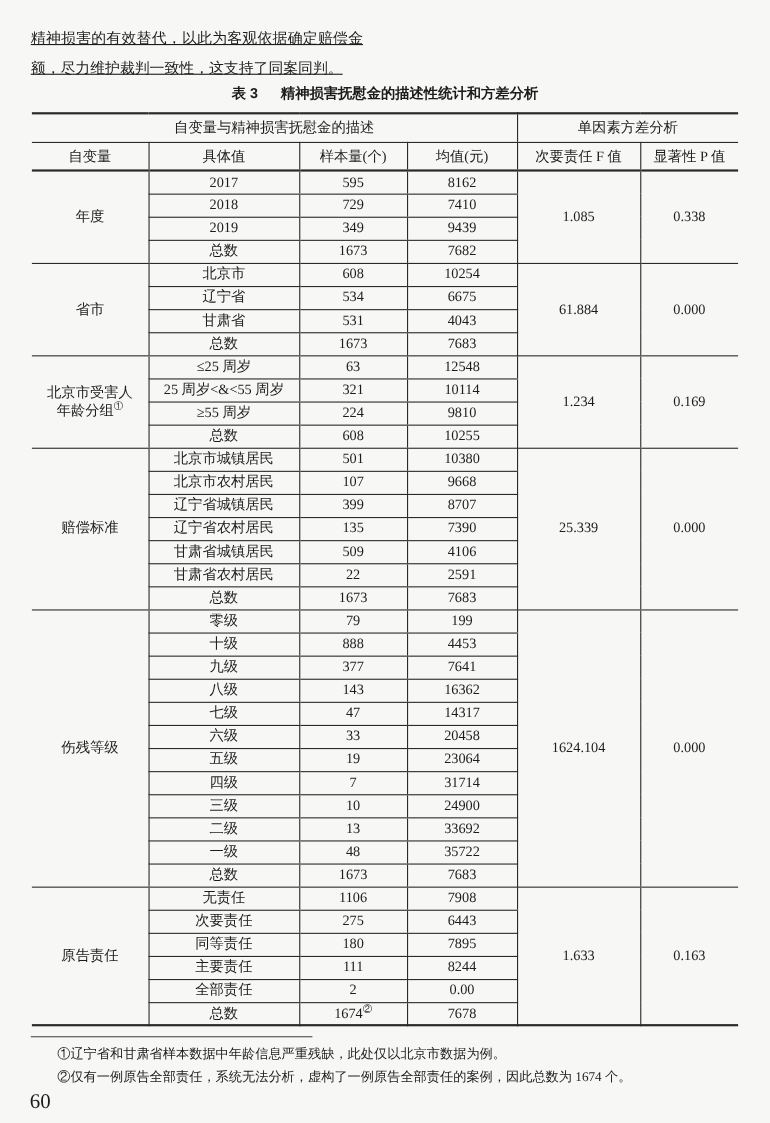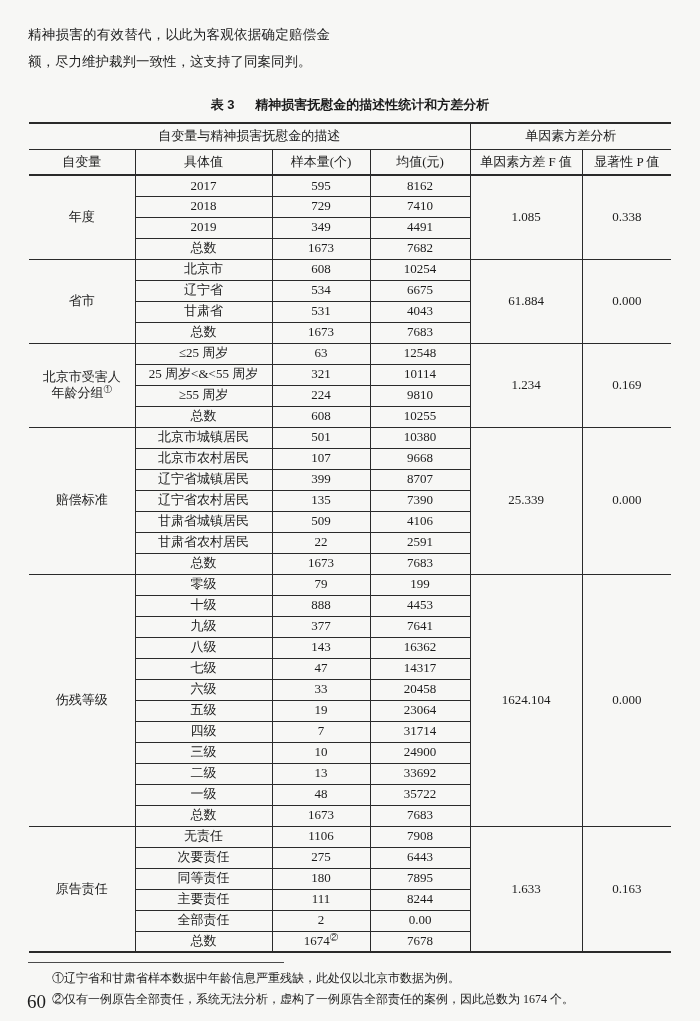--- a/index.html
+++ b/index.html
@@ -7,36 +7,36 @@
   body {
     width: 700px; height: 1021px;
     font-family: "Liberation Serif", "DejaVu Serif", serif;
     color: #1c1c1c;
     position: relative;
     overflow: hidden;
   }
   .page { padding: 22px 28px 0 28px; }
 
   
-  .two-col { display: flex; gap: 32px; }
+  .two-col { display: flex; gap: 32px; text-decoration: underline; }
   .col-left { width: 302px; }
   .col-right { width: 310px; }
   .body-par {
     font-size: 13.5px; line-height: 26.5px;
     text-align: justify; text-justify: inter-character;
   }
   .subhead {
     font-family: "Liberation Sans", "DejaVu Sans", sans-serif;
     font-weight: bold; font-size: 13.5px; line-height: 26.5px;
   }
   .indent2 { text-indent: 2em; }
 
   
   .table-title {
-    margin-top: 21px;
+    margin-top: 1px;
     text-align: center;
     font-family: "Liberation Sans", "DejaVu Sans", sans-serif;
     font-weight: bold; font-size: 13px;
   }
   .table-title .tnum { margin-right: 1.6em; }
 
   
   table.stats {
     width: 642px; margin: 8px auto 0 auto;
     border-collapse: collapse;
@@ -91,42 +91,42 @@
     <thead>
       <tr class="h1">
         <th colspan="4">自变量与精神损害抚慰金的描述</th>
         <th colspan="2" class="bl">单因素方差分析</th>
       </tr>
       <tr class="h2">
         <th>自变量</th>
         <th class="bl">具体值</th>
         <th class="bl">样本量(个)</th>
         <th class="bl">均值(元)</th>
-        <th class="bl">单因素方差 F 值</th>
+        <th class="bl">次要责任 F 值</th>
         <th class="bl">显著性 P 值</th>
       </tr>
     </thead>
     <tbody>
         <tr>
           <td rowspan="4">年度</td>
           <td class="bl">2017</td>
           <td class="bl">595</td>
           <td class="bl">8162</td>
           <td class="bl" rowspan="4">1.085</td>
           <td class="bl" rowspan="4">0.338</td>
         </tr>
         <tr>
           <td class="bl">2018</td>
           <td class="bl">729</td>
           <td class="bl">7410</td>
         </tr>
         <tr>
           <td class="bl">2019</td>
           <td class="bl">349</td>
-          <td class="bl">4491</td>
+          <td class="bl">9439</td>
         </tr>
         <tr>
           <td class="bl">总数</td>
           <td class="bl">1673</td>
           <td class="bl">7682</td>
         </tr>
         <tr>
           <td rowspan="4">省市</td>
           <td class="bl">北京市</td>
           <td class="bl">608</td>

